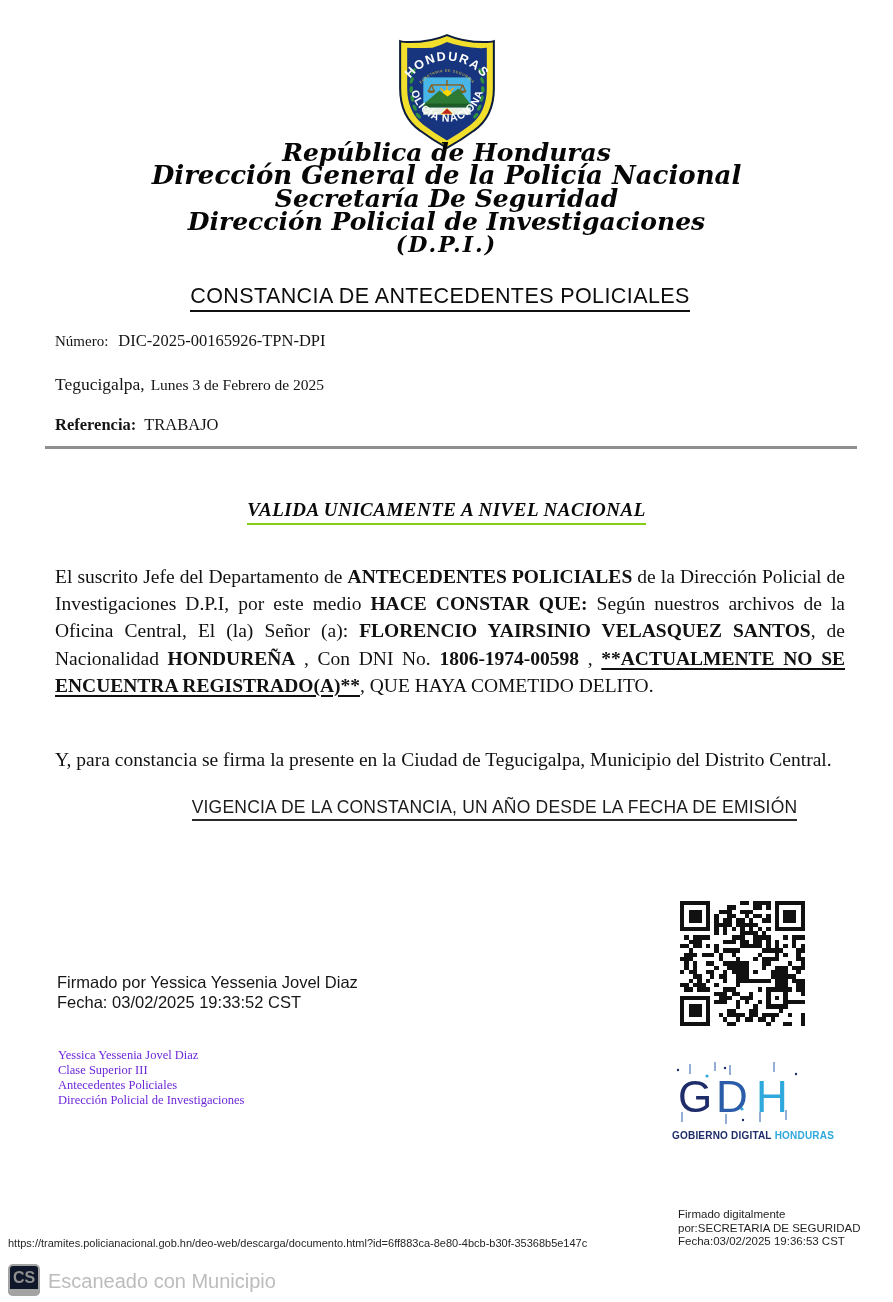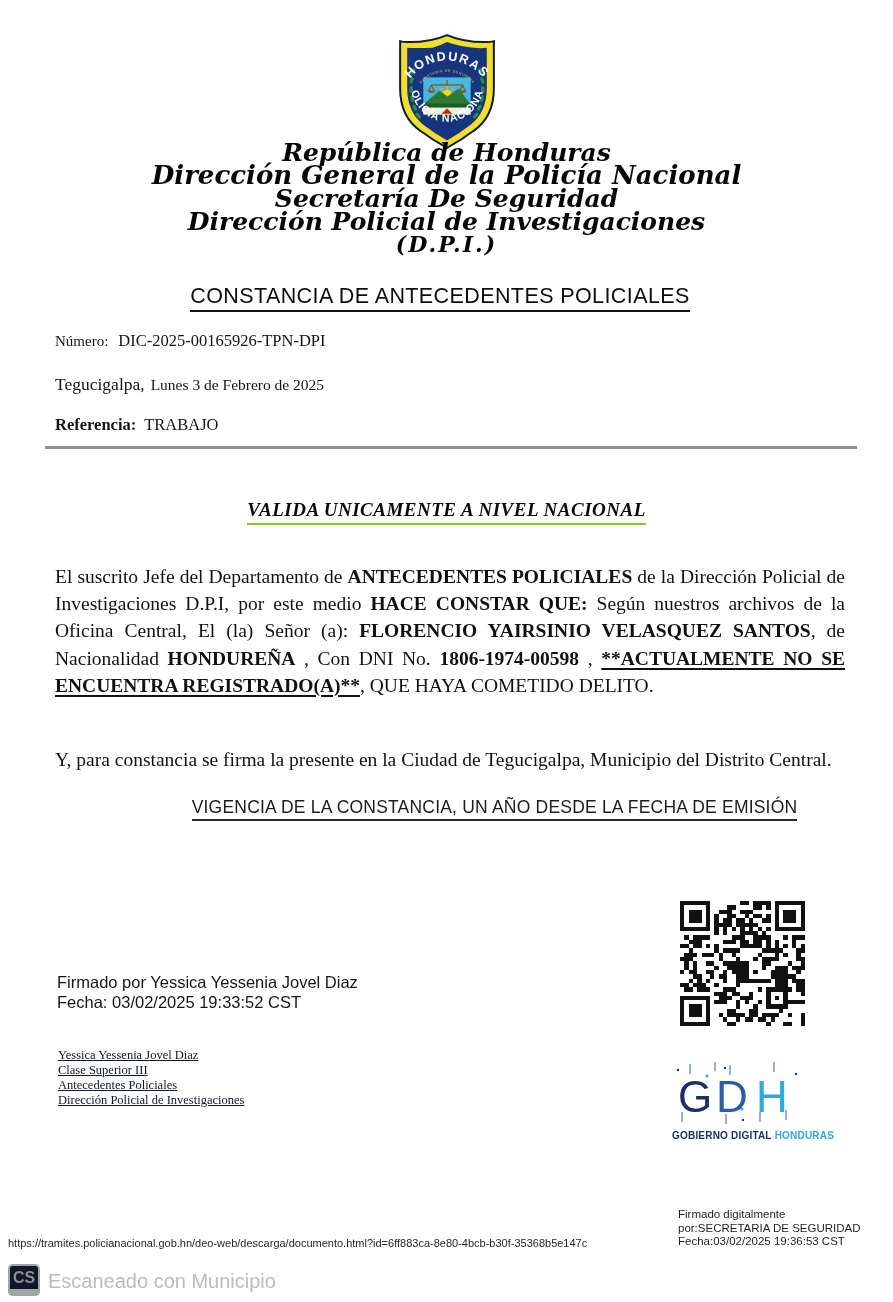--- a/index.html
+++ b/index.html
@@ -56,21 +56,21 @@
   .vigencia{position:absolute;top:797px;left:0;width:893px;text-align:center;padding-left:48px;}
   .vigencia span{
     font-family:"Liberation Sans",sans-serif;font-size:17.5px;color:#1c1c1c;
     border-bottom:2px solid #2a2a2a;padding-bottom:1px;display:inline-block;letter-spacing:.2px;
   }
   
   .qr{position:absolute;left:680px;top:901px;width:125px;height:125px;}
   
   .signed{position:absolute;left:57px;top:973px;font-family:"Liberation Sans",sans-serif;
           font-size:16.5px;line-height:19.5px;color:#161616;}
-  .details{position:absolute;left:58px;top:1048px;font-size:12.5px;line-height:15px;color:#0f172a;text-decoration:underline;}
+  .details{position:absolute;left:58px;top:1048px;font-size:12.5px;line-height:15px;color:#6d28d9;}
   
   .gdh{position:absolute;left:668px;top:1062px;width:160px;}
   .gdh-letters{position:relative;height:62px;}
   .gdh-letters svg{position:absolute;left:0;top:0;}
   .gdh-caption{
     font-family:"Liberation Sans",sans-serif;font-size:10px;font-weight:bold;
     letter-spacing:.2px;white-space:nowrap;margin-top:6px;margin-left:4px;
   }
   .gdh-caption .dk{color:#1e2d69;}
   .gdh-caption .lt{color:#2fa8dc;margin-left:3px;}

